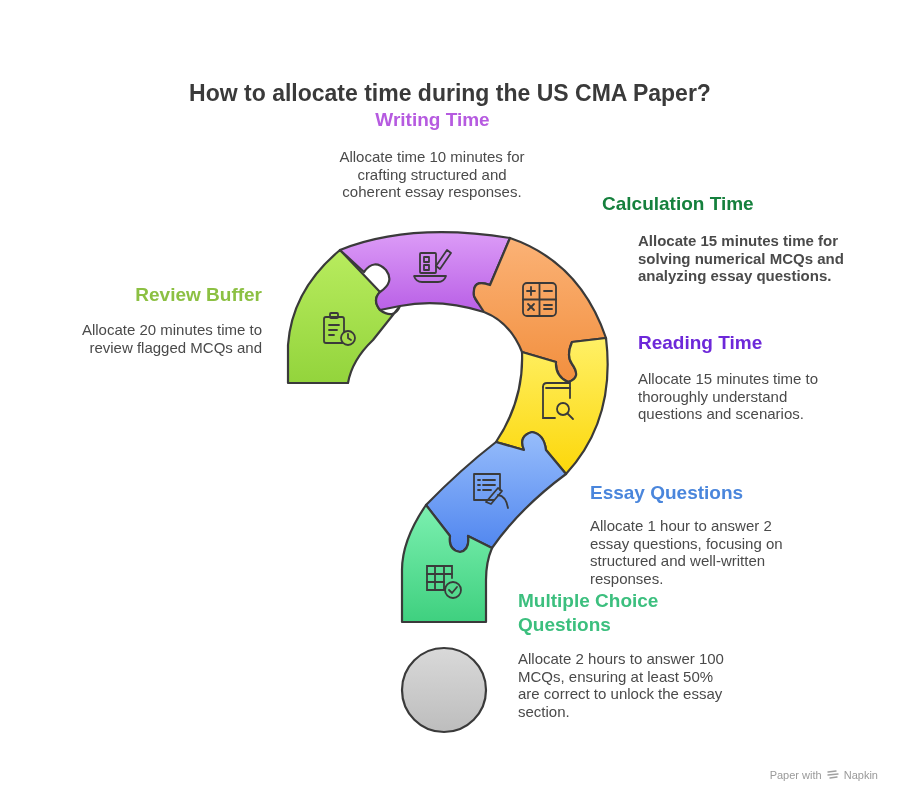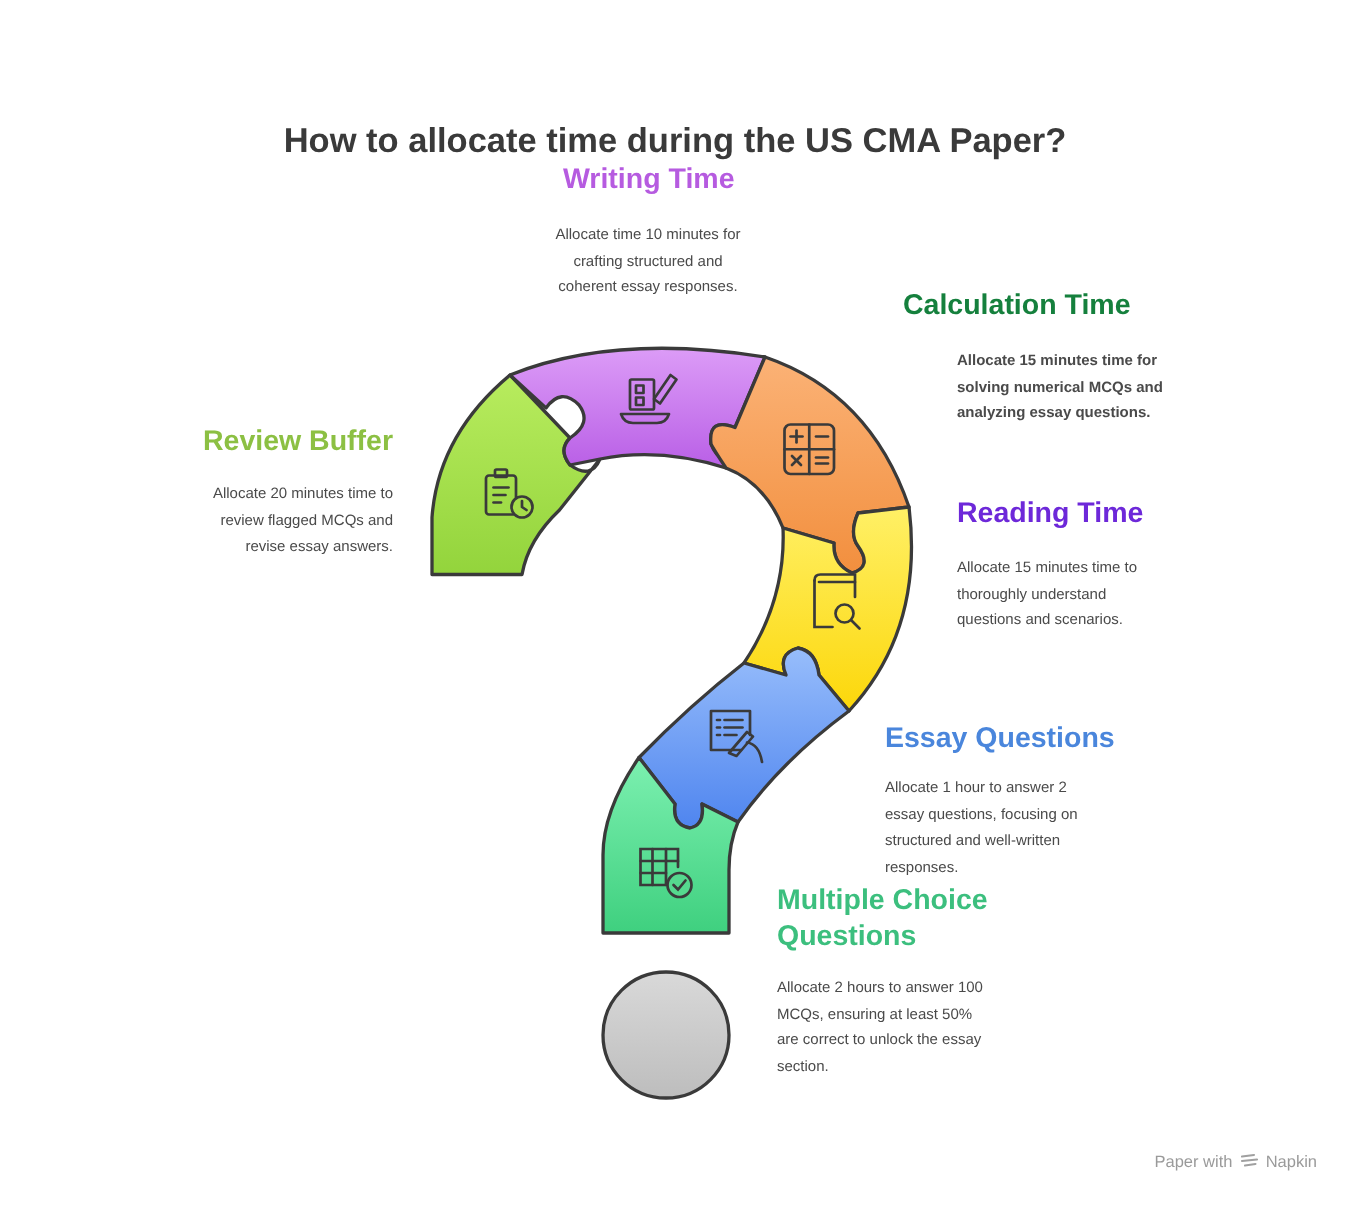--- a/index.html
+++ b/index.html
@@ -1,21 +1,21 @@
 <!DOCTYPE html>
 <html><head>
 <meta charset="utf-8">
 <style>
   html, body { margin:0; padding:0; background:#ffffff; }
   body { width:900px; height:804px; position:relative; overflow:hidden;
          font-family:"Liberation Sans", "DejaVu Sans", sans-serif; }
   .title { position:absolute; left:0; width:900px; top:80px; text-align:center;
            font-size:23px; font-weight:bold; color:#3a3a3a; }
   .label { position:absolute; font-weight:bold; font-size:19px; line-height:24px; }
-  .desc  { position:absolute; font-size:10px; line-height:17.5px; color:#4a4a4a; }
+  .desc  { position:absolute; font-size:15px; line-height:17.5px; color:#4a4a4a; }
   .center { text-align:center; }
   .right  { text-align:right; }
   svg.diagram { position:absolute; left:0; top:0; }
   .footer { position:absolute; right:22px; top:769px; font-size:11px; color:#9a9a9a; }
   .footer .logo { display:inline-block; width:12px; height:10px; vertical-align:-1px; margin:0 2px; }
 </style>
 </head>
 <body>
 
 <div class="title">How to allocate time during the US CMA Paper?</div>
@@ -146,21 +146,20 @@
 <div class="desc" style="left:638px; top:232px;font-weight:bold;">
   <div>Allocate 15 minutes time for</div>
   <div>solving numerical MCQs and</div>
   <div>analyzing essay questions.</div>
 </div>
 
 <div class="label right" style="left:60px; width:202px; top:283px; color:#8cc043;">Review Buffer</div>
 <div class="desc right" style="left:40px; width:222px; top:321px;">
   <div>Allocate 20 minutes time to</div>
   <div>review flagged MCQs and</div>
-  <div>revise essay answers.</div>
 </div>
 
 <div class="label" style="left:638px; top:331px; color:#6d28d9;">Reading Time</div>
 <div class="desc" style="left:638px; top:370px;">
   <div>Allocate 15 minutes time to</div>
   <div>thoroughly understand</div>
   <div>questions and scenarios.</div>
 </div>
 
 <div class="label" style="left:590px; top:481px; color:#4a86dc;">Essay Questions</div>

